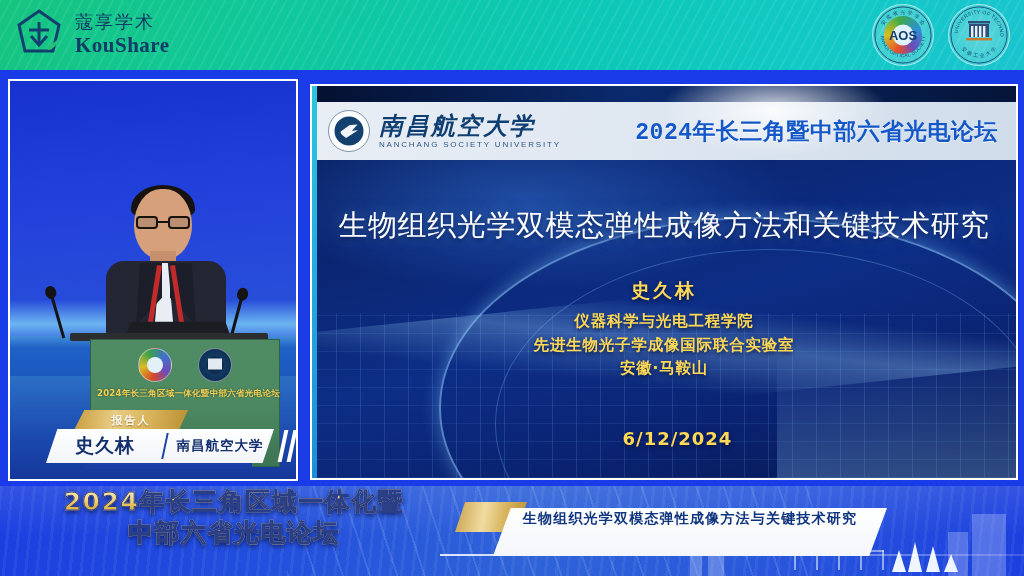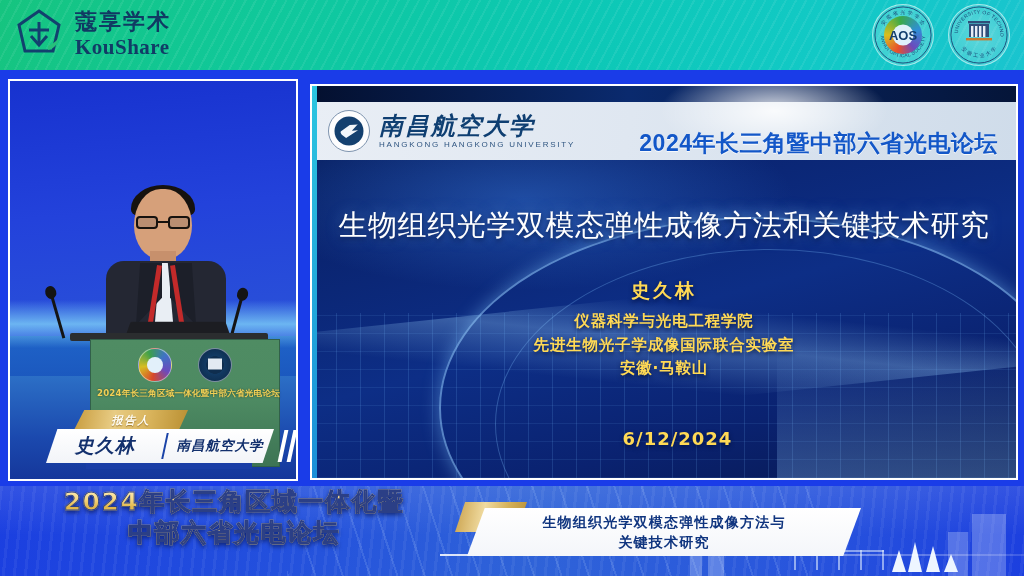--- a/index.html
+++ b/index.html
@@ -17,21 +17,21 @@
     background:linear-gradient(110deg,#16c47f 0%,#10c89a 25%,#0cc8b4 55%,#12c9c6 80%,#1ac4cf 100%);
     overflow:hidden;
   }
   .header::after{
     content:""; position:absolute; inset:0;
     background:repeating-linear-gradient(118deg, rgba(255,255,255,.07) 0 2px, rgba(255,255,255,0) 2px 9px);
   }
   .koushare { position:absolute; left:12px; top:6px; display:flex; align-items:center; gap:9px; z-index:3;}
   .ks-mark { width:54px; height:56px; position:relative; }
   .ks-text { display:flex; flex-direction:column; line-height:1; }
-  .ks-cn { font-size:22px; font-weight:bold; color:#103a63; letter-spacing:2px;
+  .ks-cn { font-size:18px; font-weight:normal; color:#103a63; letter-spacing:2px;
            font-family:"DejaVu Sans","Liberation Sans",sans-serif;}
   .ks-en { font-size:21px; font-weight:bold; color:#113c66; letter-spacing:.5px;
            font-family:"Liberation Serif","DejaVu Serif",serif; margin-top:4px;}
 
   .org-logos { position:absolute; right:14px; top:4px; display:flex; gap:14px; z-index:3; }
   .org-logo { width:62px; height:62px; border-radius:50%; position:relative;
               background:radial-gradient(circle at 50% 50%, rgba(255,255,255,.30), rgba(255,255,255,.10));
               border:1.5px solid rgba(255,255,255,.55); }
   .ring-text { position:absolute; inset:0; }
   .ring-text text { font-size:5.2px; fill:#1b4c7a; font-family:"Liberation Sans",sans-serif; letter-spacing:.3px;}
@@ -114,21 +114,21 @@
   .mic-l::before{content:"";position:absolute;left:-4px;top:-8px;width:11px;height:13px;
            background:#141414;border-radius:50%;}
   .mic-r { position:absolute; right:58px; top:214px; width:3px; height:44px; background:#141414;
            transform:rotate(15deg); }
   .mic-r::before{content:"";position:absolute;left:-4px;top:-8px;width:11px;height:13px;
            background:#141414;border-radius:50%;}
   .laptop { position:absolute; left:118px; top:238px; width:100px; height:20px;
             background:#1c1d22; border-radius:2px; transform:perspective(120px) rotateX(40deg); }
 
   
-  .name-card { position:absolute; left:32px; top:410px; width:262px; height:56px; z-index:5;font-style:italic; }
+  .name-card { position:absolute; left:32px; top:410px; width:262px; height:56px; z-index:5; }
   .nc-tab { position:absolute; left:42px; top:0; width:114px; height:20px;
             background:linear-gradient(100deg,#c79b3c 0%,#e8cc84 35%,#d9b45c 65%,#b98f32 100%);
             clip-path:polygon(9% 0,100% 0,92% 100%,0 100%);
             display:flex; align-items:center; justify-content:center;}
   .nc-tab span { font-size:11px; color:#fffdf4; font-weight:bold; letter-spacing:2px;
                  font-family:"DejaVu Sans","Liberation Sans",sans-serif;
                  text-shadow:0 1px 1px rgba(120,80,10,.6);}
   .nc-bar { position:absolute; left:14px; top:19px; width:228px; height:34px;
             background:linear-gradient(180deg,#ffffff,#f2f4f8);
             clip-path:polygon(5% 0,100% 0,95% 100%,0 100%);
@@ -165,22 +165,22 @@
                   display:flex; align-items:center; justify-content:center;}
   .nchu-bird { width:18px; height:14px; background:#f2f6fa;
                clip-path:polygon(0 58%,54% 8%,100% 0,66% 48%,100% 44%,34% 100%,10% 76%);}
   .nchu-txt { display:flex; flex-direction:column; }
   .nchu-cn { font-size:24px; font-weight:bold; color:#0f3f72; letter-spacing:2px; line-height:1.05;
              font-family:"DejaVu Serif","Liberation Serif",serif; font-style:italic;}
   .nchu-en { font-size:8px; color:#2f5580; letter-spacing:1.8px; margin-top:2px;
              font-family:"Liberation Sans",sans-serif;}
   .forum-name { position:absolute; right:18px; top:50%; transform:translateY(-50%);
                 font-size:23px; font-weight:bold; color:#1357c8; letter-spacing:.5px; z-index:2;
-                font-family:Liberation Sans, sans-serif;
-                text-shadow:0 1px 0 rgba(255,255,255,.8);margin-top:12px;}
+                font-family:Liberation Mono, monospace;
+                text-shadow:0 1px 0 rgba(255,255,255,.8);}
 
   .slide-body { position:absolute; left:0; top:74px; width:100%; bottom:0; overflow:hidden; }
   .sb-glow1 { position:absolute; left:-10%; top:-18%; width:80%; height:60%;
               background:radial-gradient(ellipse at center, rgba(70,150,255,.35), rgba(70,150,255,0) 68%);}
   .sb-arc { position:absolute; left:18%; top:18%; width:90%; height:120%;
             border:2px solid rgba(150,205,255,.55); border-radius:50%;
             box-shadow:0 0 18px rgba(130,200,255,.45); }
   .sb-arc2 { position:absolute; left:26%; top:28%; width:78%; height:110%;
             border:1px solid rgba(130,195,255,.3); border-radius:50%; }
   .sb-grid { position:absolute; left:0; bottom:0; width:100%; height:52%;
@@ -234,24 +234,24 @@
     font-family:"DejaVu Sans","Liberation Sans",sans-serif;
     background:linear-gradient(180deg,#fff4cf 0%,#f6d883 42%,#e0b447 70%,#f7e2a6 100%);
     -webkit-background-clip:text; background-clip:text; color:transparent;
     -webkit-text-stroke:.9px #2b3f86;
     filter:drop-shadow(0 2px 2px rgba(10,25,90,.75)); }
 
   .bt-plate { position:absolute; left:455px; top:20px; width:420px; height:52px; z-index:4; }
   .bt-plate-gold { position:absolute; left:0; top:-4px; width:72px; height:30px;
       background:linear-gradient(100deg,#c9a04a,#f0dba0 40%,#d5b159 70%,#b88f37);
       clip-path:polygon(14% 0,100% 0,86% 100%,0 100%); }
-  .bt-plate-white { position:absolute; left:12px; top:2px; width:394px; height:48px;
+  .bt-plate-white { position:absolute; left:38px; top:2px; width:394px; height:48px;
       background:linear-gradient(180deg,#ffffff,#f4f6fa);
       clip-path:polygon(4.5% 0,100% 0,95.5% 100%,0 100%);
-      display:flex; flex-direction:column; align-items:center; justify-content:center; }
+      display:flex; flex-direction:row; align-items:flex-start; justify-content:center; }
   .bt-plate-white div { font-size:14px; font-weight:bold; color:#10357f; line-height:1.45;
       letter-spacing:1.2px; font-family:"DejaVu Serif","Liberation Serif",serif; }
   .bt-line { position:absolute; left:440px; top:68px; width:584px; height:1.5px;
       background:linear-gradient(90deg,rgba(255,255,255,.85),rgba(255,255,255,.15)); z-index:4;}
 </style>
 </head>
 <body>
 
 <div id="stage">
 
@@ -384,21 +384,21 @@
 
     <div class="slide-header">
       <div class="nchu">
         <div class="nchu-seal">
           <div class="nchu-seal-in">
               <div class="nchu-bird"></div>
             </div>
         </div>
         <div class="nchu-txt">
           <div class="nchu-cn">南昌航空大学</div>
-          <div class="nchu-en">HANGKONG HANGKONG UNIVERSITY</div>
+          <div class="nchu-en">NANCHANG SOCIETY UNIVERSITY</div>
         </div>
       </div>
       <div class="forum-name">2024年长三角暨中部六省光电论坛</div>
     </div>
 
     <div class="slide-body">
       <div class="sb-glow1"></div>
       <div class="sb-arc"></div>
       <div class="sb-arc2"></div>
       <div class="sb-beam"></div>

